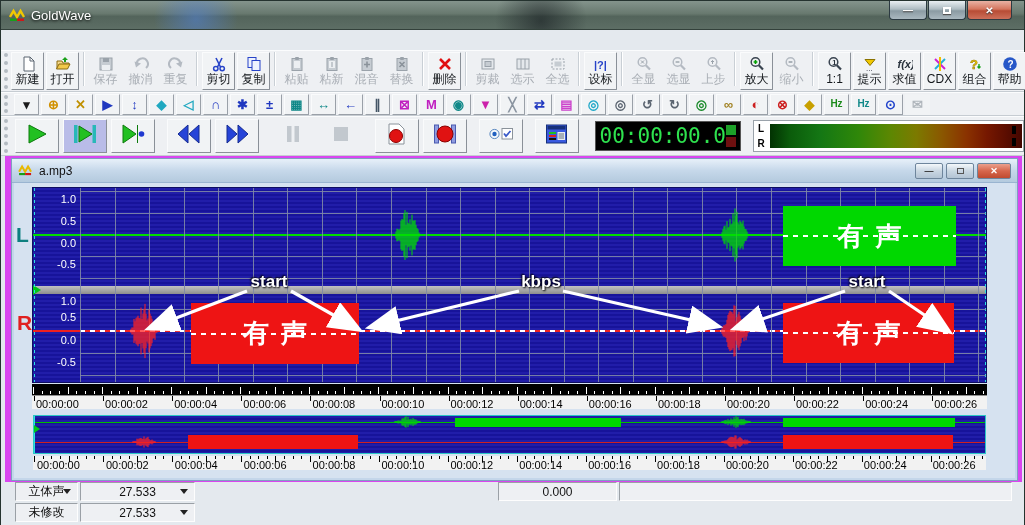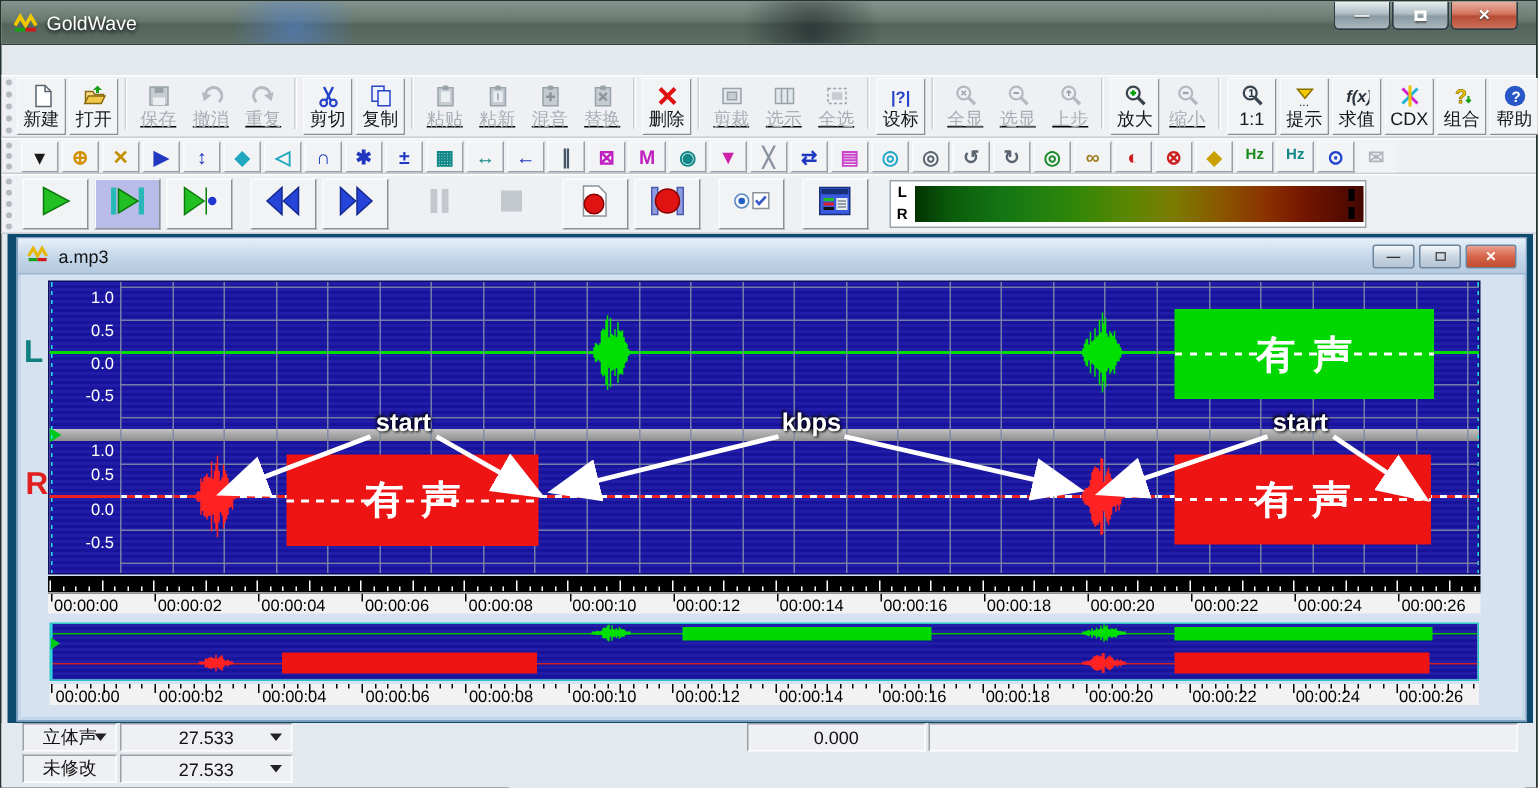--- a/index.html
+++ b/index.html
@@ -31,21 +31,21 @@
   .tbrow { position:absolute; left:0; width:100%; background:#eef0f3; border-top:1px solid #fbfcfd; border-bottom:1px solid #c6ccd2; display:flex; align-items:center; }
   .handle { width:7px; align-self:stretch; margin:2px 2px 2px 3px; border-left:4px dotted #b3bac1; }
   .tb1 { top:49px; height:42px; }
   .tb2 { top:91px; height:24px; }
   .tb3 { top:115px; height:40px; }
 
   .tbtn { width:33px; height:38px; display:flex; flex-direction:column; align-items:center; justify-content:center;
           border:1px solid; border-color:#fafbfc #8a9098 #8a9098 #fafbfc; background:#f1f3f5; margin:0 1px; border-radius:1px; }
   .tbtn .ic { height:17px; }
   .tbtn .lb { font-size:12px; line-height:13px; color:#14181c; white-space:nowrap; }
-  .tbtn.disabled { border-color:transparent; background:transparent;text-decoration:underline; }
+  .tbtn.disabled { border-color:transparent; background:transparent; }
   .tbtn.disabled .lb { color:#a9aeb5; }
   .tb-divider { width:2px; height:34px; background:#c9cfd5; border-right:1px solid #fff; margin:0 3px; }
 
   .ebtn { width:25px; height:21px; display:flex; align-items:center; justify-content:center;
           border:1px solid; border-color:#fafbfc #9aa0a8 #9aa0a8 #fafbfc; background:#f1f3f5; margin:0 1px; font-size:13px; font-weight:bold; }
   .ebtn span { line-height:1; }
   .ebtn.disabled { border-color:transparent; }
 
   .pbtn { width:44px; height:34px; display:flex; align-items:center; justify-content:center;
           border:1px solid; border-color:#fafbfc #8a9098 #8a9098 #fafbfc; background:#f1f3f5; margin:0 2px; }
@@ -61,21 +61,21 @@
   .sq .g { background:#1ca028; } .sq .r { background:#6e1010; }
 
   .meter { width:318px; height:32px; background:#fff; border:1px solid #9aa2aa; margin-left:12px; display:flex; }
   .meter .lr { width:15px; display:flex; flex-direction:column; justify-content:space-around; align-items:center; font-size:10px; font-weight:bold; color:#000; }
   .meter .bars { flex:1; display:flex; flex-direction:column; justify-content:space-evenly; padding:2px 1px; }
   .mbar { height:12px; position:relative;
     background:linear-gradient(90deg,#023202 0%,#0b5c0b 8%,#147714 20%,#2f8709 35%,#5d8702 48%,#7c7a00 58%,#8a5800 68%,#8a3200 78%,#761800 86%,#5e0e00 93%,#430600 100%); }
   .mbar::after { content:""; position:absolute; right:6px; top:2px; bottom:2px; width:4px; background:#000; }
 
   
-  .mdi { position:absolute; left:4px; top:155px; width:1017px; height:326px; background:#0c4a6e; }
+  .mdi { position:absolute; left:4px; top:155px; width:1017px; height:326px; background:#d946ef; }
   .doc { position:absolute; left:6px; top:2px; width:1007px; height:323px; background:#d6e2f0;
          border:1px solid #7f9fc0; box-shadow:inset 0 0 0 2px #c4d6ea; }
   .doc-title { height:24px; background:linear-gradient(180deg,#e7f0f9,#c6d8ea 50%,#b4cade); border-bottom:1px solid #9ab4d0;
                display:flex; align-items:center; padding:0 6px; }
   .doc-title .t { font-size:12px; color:#111; margin-left:6px; }
   .doc-btns { margin-left:auto; display:flex; gap:3px; }
   .db { width:28px; height:16px; border:1px solid #6e859c; border-radius:2px;
         background:linear-gradient(180deg,#f4f8fb,#c9d6e2 50%,#b3c4d4); display:flex; align-items:center; justify-content:center;
         font-size:9px; font-weight:bold; color:#333; }
   .db.close { width:34px; background:linear-gradient(180deg,#eb9f8d,#d6664c 50%,#c04b30); color:#fff; }
@@ -557,20 +557,27 @@
               <rect x="2" y="2" width="20" height="18" fill="#3a5ae0" stroke="#16307a"></rect>
               <rect x="3" y="3" width="18" height="3.5" fill="#16307a"></rect>
               <rect x="4.5" y="9" width="7" height="2" fill="#22c022"></rect>
               <rect x="4.5" y="12" width="7" height="2" fill="#e02020"></rect>
               <rect x="4.5" y="15" width="7" height="2" fill="#111"></rect>
               <rect x="13" y="9" width="7.5" height="8" fill="#e8ecef"></rect>
               <path d="M14 11h5.5M14 13h5.5M14 15h5.5" stroke="#445566" stroke-width="0.8"></path>
             </svg></span>
         </div>
       </div>
+    <div class="timebox">
+      <span class="digits">00:00:00.0</span>
+      <span class="sq">
+          <i class="g"></i>
+          <i class="r"></i>
+        </span>
+    </div>
     <div class="meter">
       <div class="lr">
         <span>L</span>
         <span>R</span>
       </div>
       <div class="bars">
         <div class="mbar"></div>
         <div class="mbar"></div>
       </div>
     </div>

